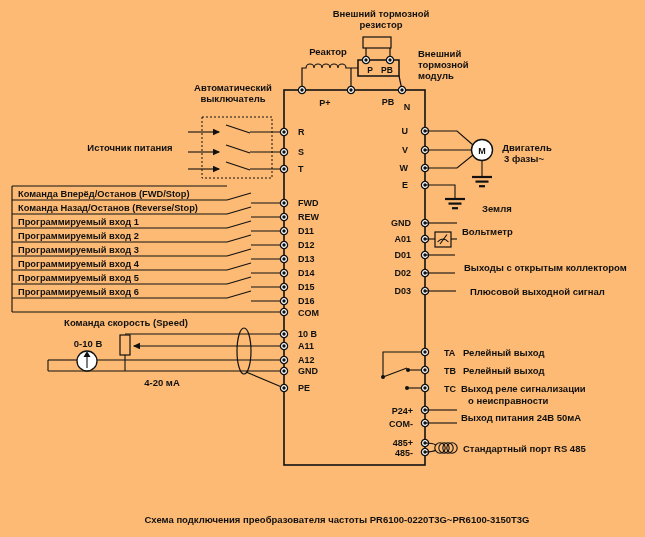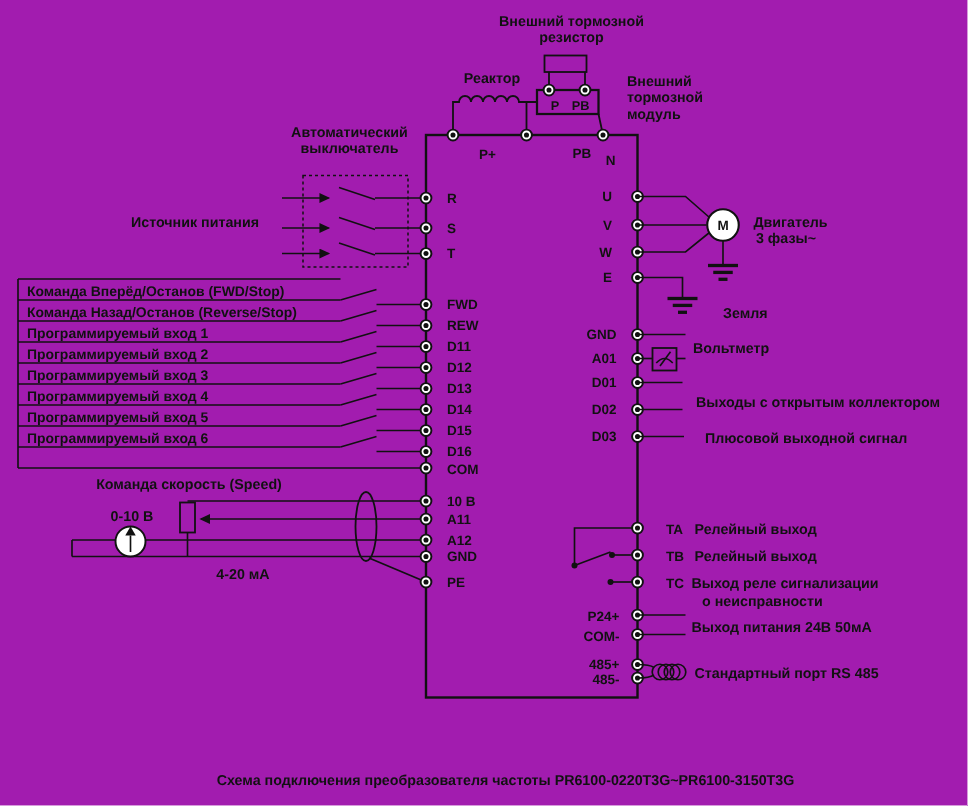--- a/index.html
+++ b/index.html
@@ -1,16 +1,16 @@
 <!DOCTYPE html>
 <html><head>
 <meta charset="utf-8">
 <style>
   html,body{margin:0;padding:0;background:#fff;}
-  .stage{width:645px;height:537px;background:#a21caf;position:relative;font-family:"Liberation Sans",sans-serif;}
+  .stage{width:645px;height:537px;background:#fdba74;position:relative;font-family:"Liberation Sans",sans-serif;}
   svg{display:block;}
   .t{font:bold 9.5px "Liberation Sans",sans-serif;fill:#111;}
   .row{font:bold 9.3px "Liberation Sans",sans-serif;fill:#111;}
   .term{font:bold 9px "Liberation Sans",sans-serif;fill:#111;}
   .sm{font:bold 8.5px "Liberation Sans",sans-serif;fill:#111;}
   .cap{font:bold 9.5px "Liberation Sans",sans-serif;fill:#111;}
   .w{stroke:#111;stroke-width:1.2;fill:none;}
   .w2{stroke:#111;stroke-width:1.5;fill:none;}
   .thin{stroke:#111;stroke-width:1.1;fill:none;}
   .gbar{stroke:#111;stroke-width:2.2;}

